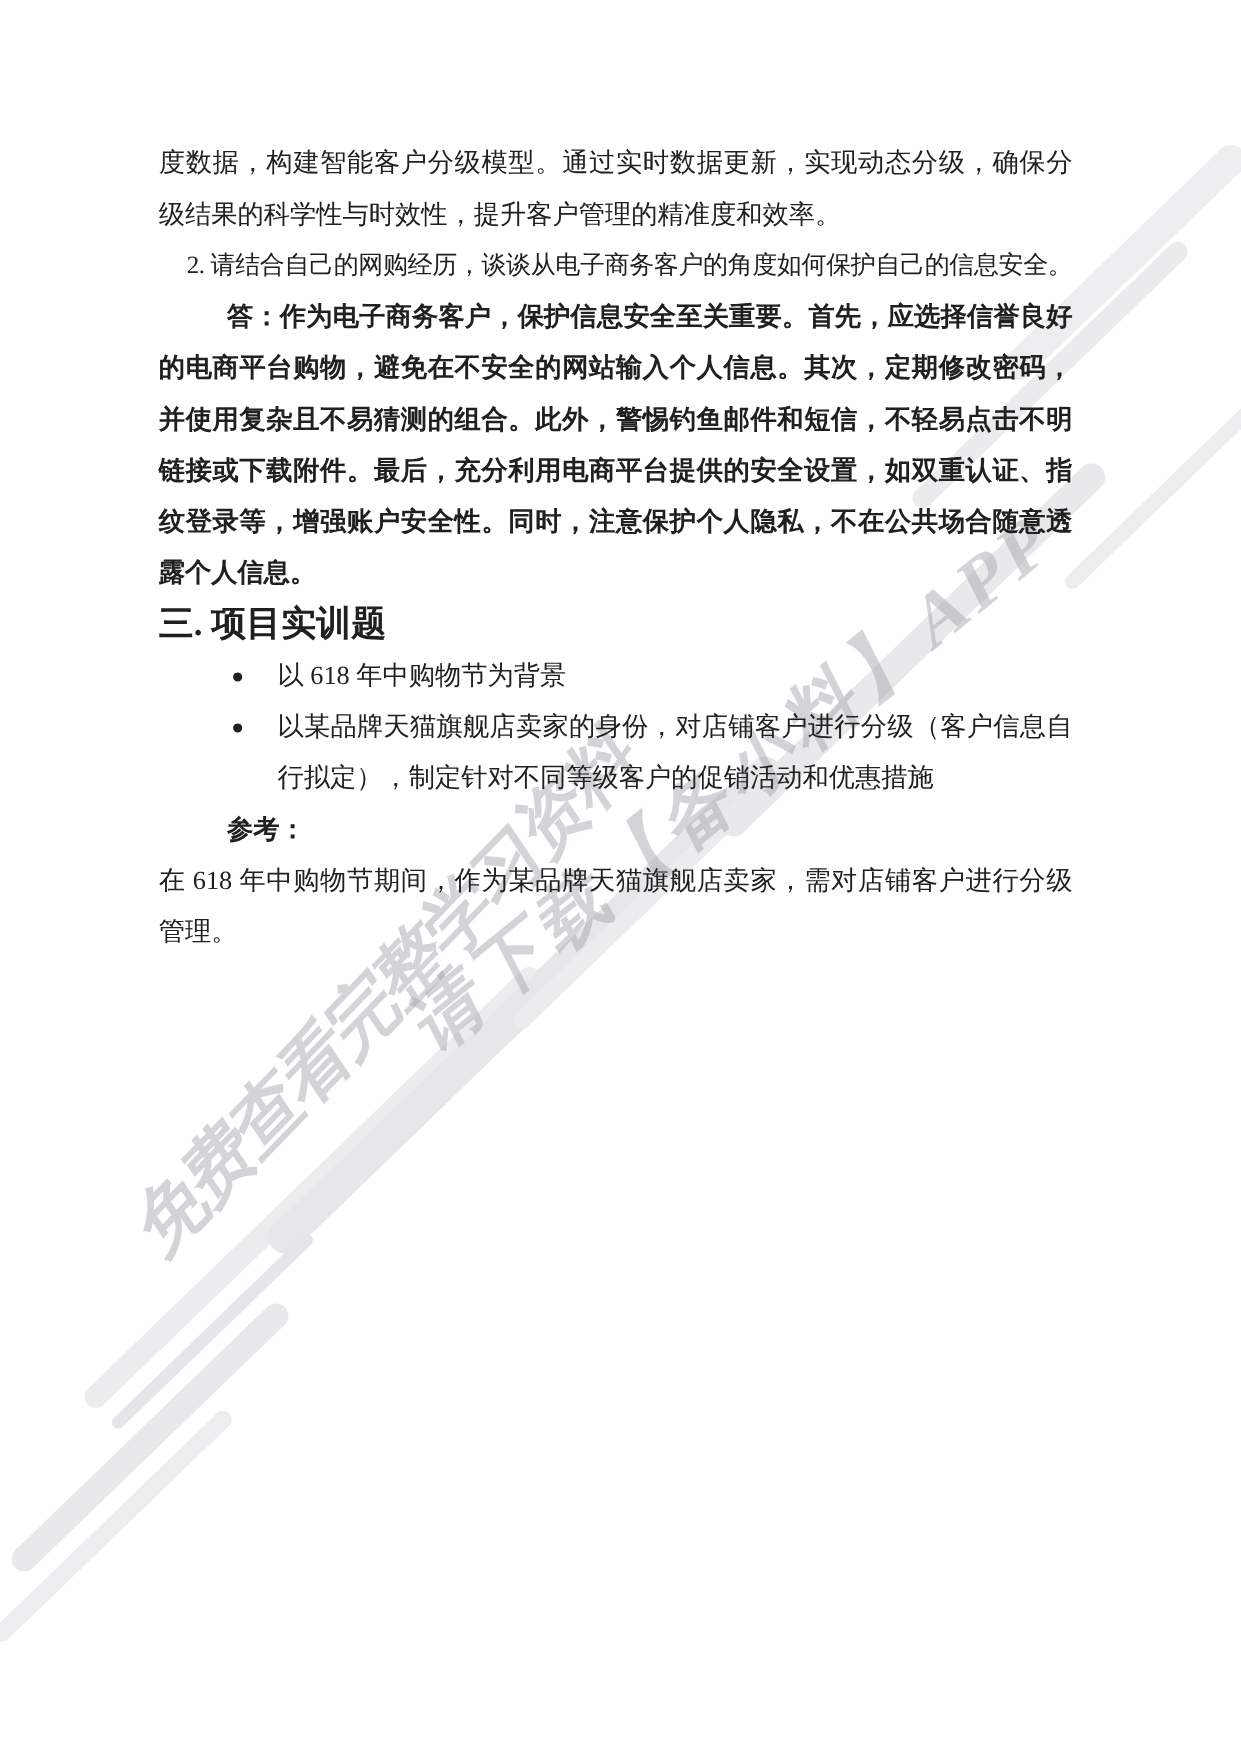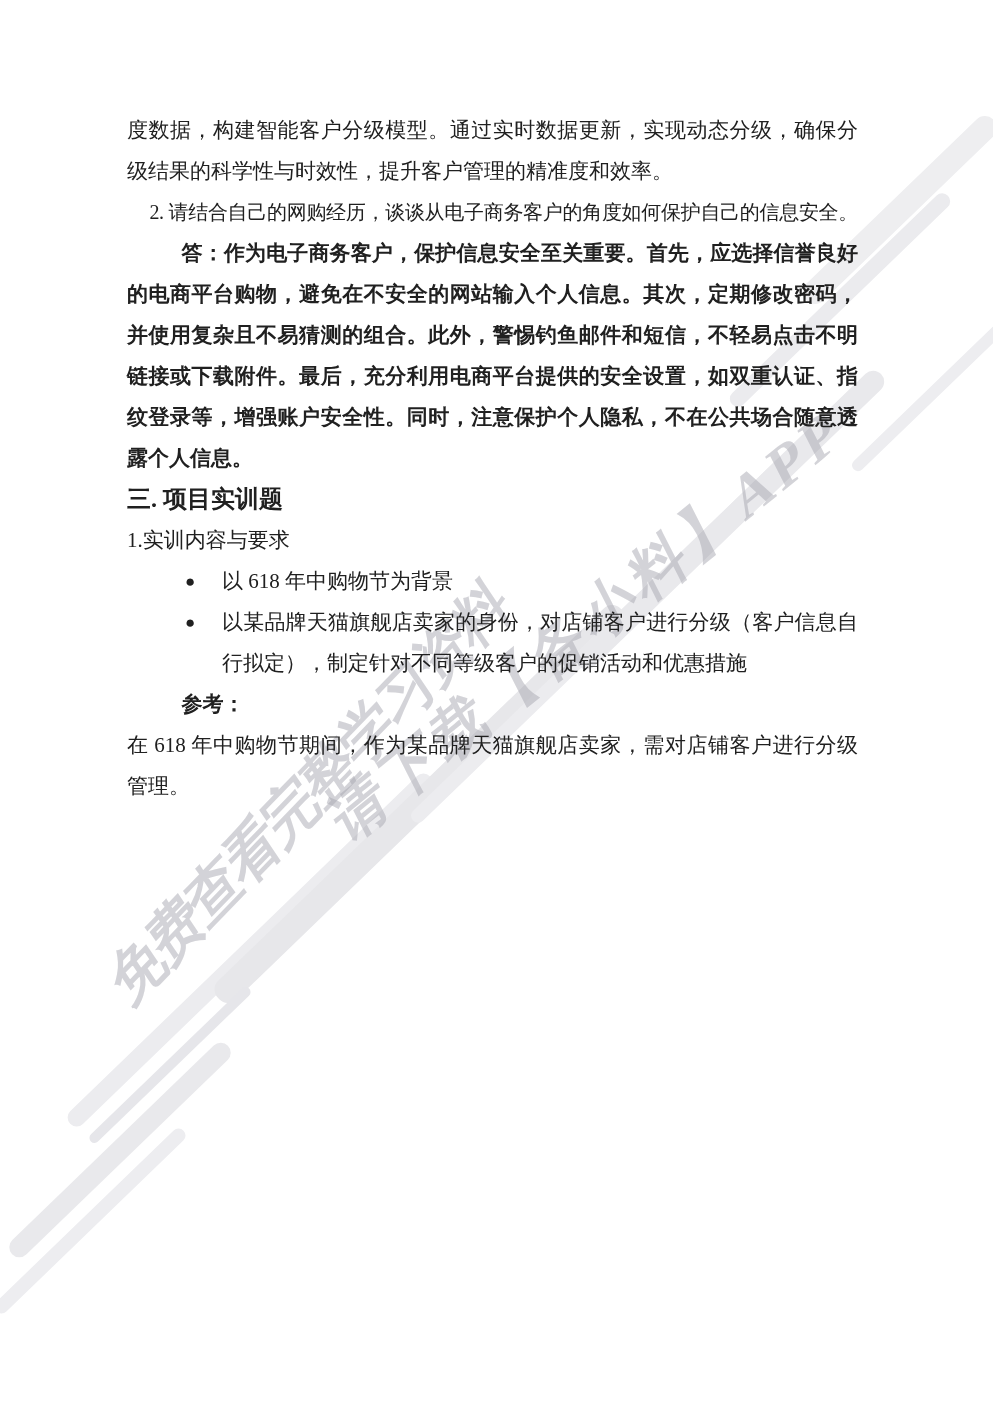--- a/index.html
+++ b/index.html
@@ -38,21 +38,21 @@
     position:absolute;inset:0;z-index:2;
     padding:110px 135px 0 127px;
     box-sizing:border-box;
     font-size:21px;line-height:41px;
     text-align:justify;
   }
   .doc p{margin:0;}
   .p-cont{margin-left:23px;}
   .q-line{white-space:nowrap;font-size:20px;letter-spacing:-0.3px;margin-top:8px;text-align:right;}
   .indent{text-indent:2.6em;font-weight:bold;}
-  .sec-head{font-weight:bold;font-size:24px;margin:26px 0 0 0;}
+  .sec-head{font-weight:bold;font-size:28px;margin:26px 0 0 0;}
   .sub-head{margin-top:6px;}
   ul.bullets{margin:0;padding:0 0 0 58px;list-style:none;}
   ul.bullets li{position:relative;padding-left:37px;}
   ul.bullets li .dot{
     position:absolute;left:0;top:0;
     font-size:17px;
   }
 </style>
 </head>
 <body>
@@ -81,21 +81,20 @@
 <div class="doc">
 
   <p class="p-cont">度数据，构建智能客户分级模型。通过实时数据更新，实现动态分级，确保分级结果的科学性与时效性，提升客户管理的精准度和效率。</p>
 
   <p class="q-line">2. 请结合自己的网购经历，谈谈从电子商务客户的角度如何保护自己的信息安全。</p>
 
   <p class="indent">答：作为电子商务客户，保护信息安全至关重要。首先，应选择信誉良好的电商平台购物，避免在不安全的网站输入个人信息。其次，定期修改密码，并使用复杂且不易猜测的组合。此外，警惕钓鱼邮件和短信，不轻易点击不明链接或下载附件。最后，充分利用电商平台提供的安全设置，如双重认证、指纹登录等，增强账户安全性。同时，注意保护个人隐私，不在公共场合随意透露个人信息。</p>
 
   <p class="sec-head">三. 项目实训题</p>
 
-  <p class="sub-head">1.实训内容与要求</p>
 
   <ul class="bullets">
     <li>
       <span class="dot">●</span>
       <span>以 618 年中购物节为背景</span>
     </li>
     <li>
       <span class="dot">●</span>
       <span>以某品牌天猫旗舰店卖家的身份，对店铺客户进行分级（客户信息自行拟定），制定针对不同等级客户的促销活动和优惠措施</span>
     </li>

